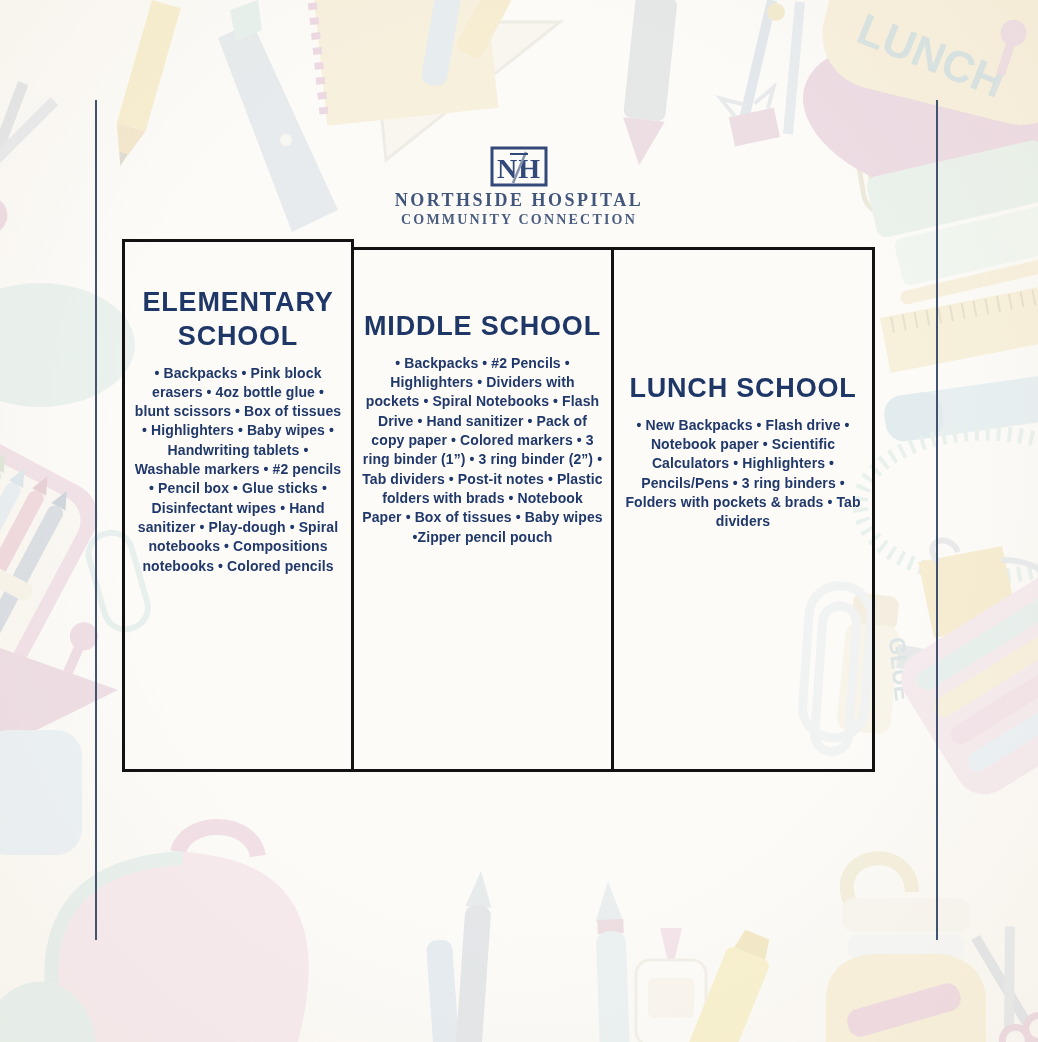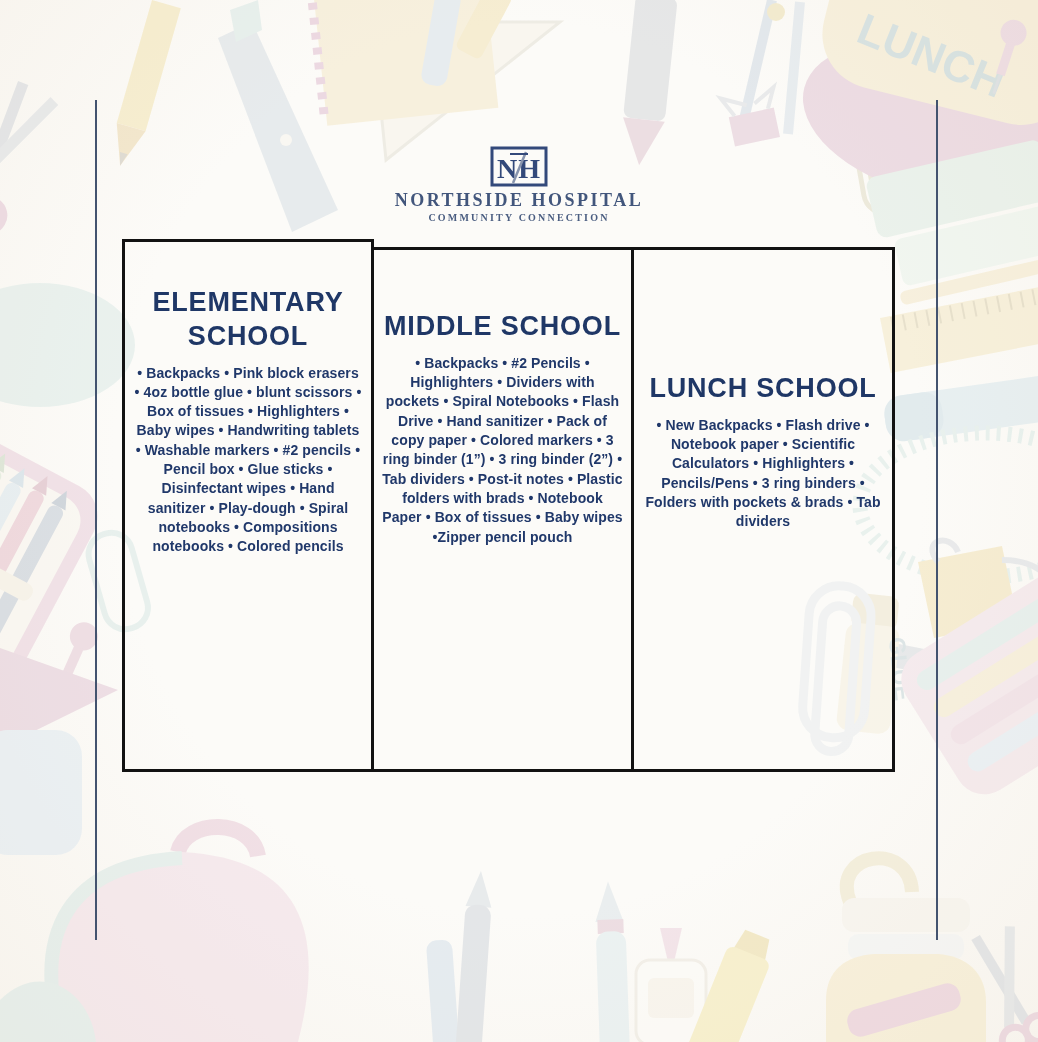--- a/index.html
+++ b/index.html
@@ -14,31 +14,31 @@
   .vline.left{left:95px;}
   .vline.right{left:936px;}
 
   .logo{position:absolute;top:146px;left:0;width:100%;text-align:center;}
   .monogram{display:block;margin:0 auto 3px auto;}
   .logo-name{
     font-family:"Liberation Serif", serif;font-weight:bold;font-size:18px;
     letter-spacing:2.5px;color:#42567c;line-height:1.05;
   }
   .logo-tagline{
-    font-family:"Liberation Serif", serif;font-weight:bold;font-size:10px;
+    font-family:"Liberation Serif", serif;font-weight:bold;font-size:14px;
     letter-spacing:2.2px;color:#4a5d80;margin-top:2px;text-align:center;
   }
 
   .columns{position:absolute;left:122px;top:239px;display:flex;align-items:flex-start;}
   .col{
     box-sizing:border-box;border:3px solid #121212;background:transparent;
     text-align:center;color:#20386a;padding:0 8px;
   }
   .col + .col{margin-left:-3px;}
-  .col-elementary{width:252px;height:533px;padding-top:44px;}
+  .col-elementary{width:232px;height:533px;padding-top:44px;}
   .col-middle{width:263px;height:525px;margin-top:8px;padding-top:60px;}
   .col-high{width:264px;height:525px;margin-top:8px;padding-top:122px;}
   .col-title{
     font-size:27px;font-weight:bold;letter-spacing:.8px;line-height:1.25;
     margin:0 0 10px 0;color:#1f3766;
   }
   .col-list{
     font-size:14px;font-weight:bold;line-height:1.38;margin:0;letter-spacing:.1px;
   }
 

